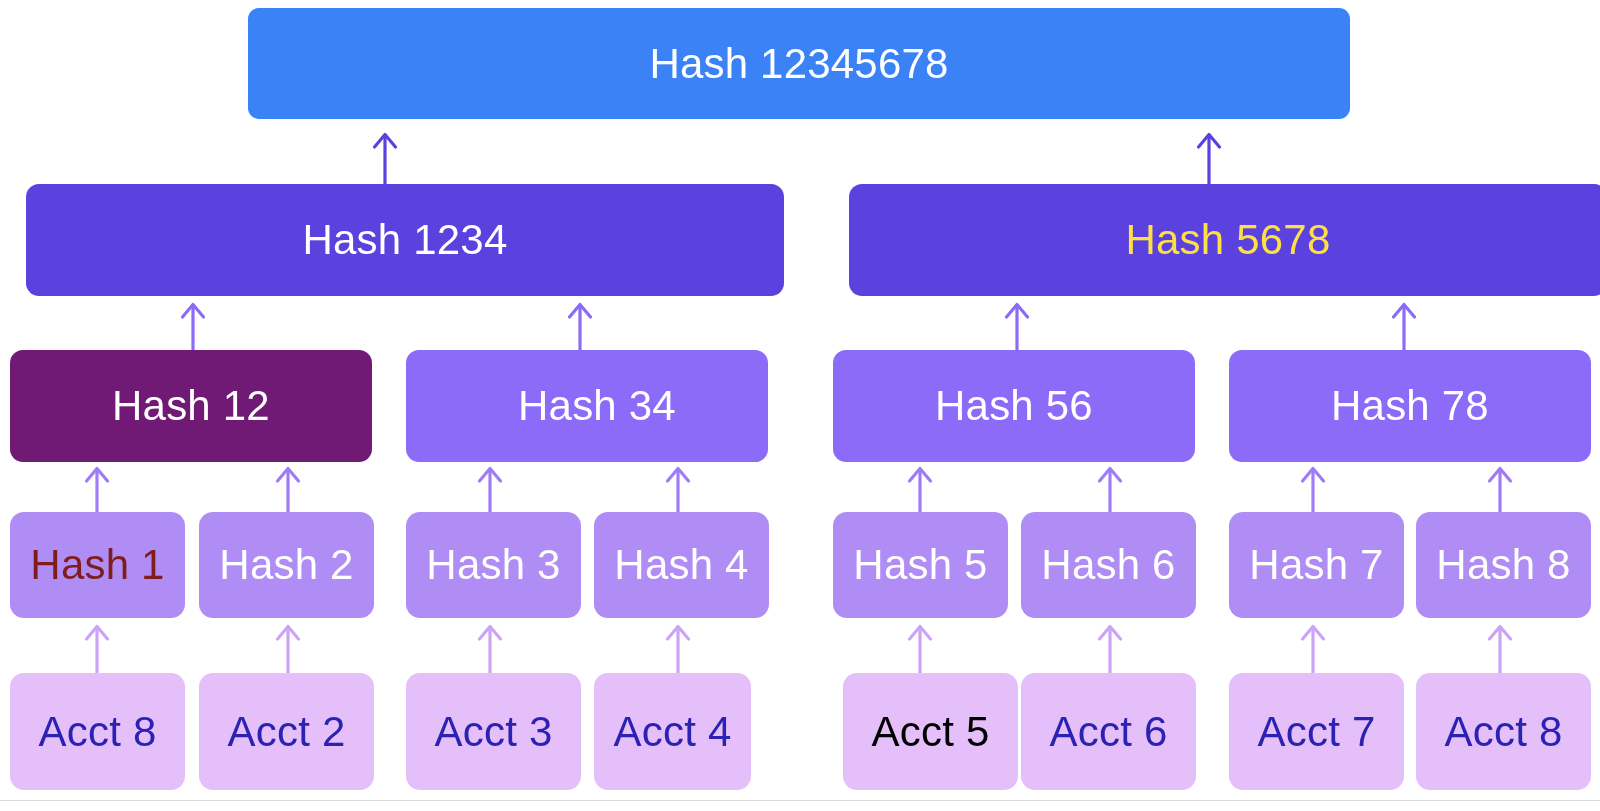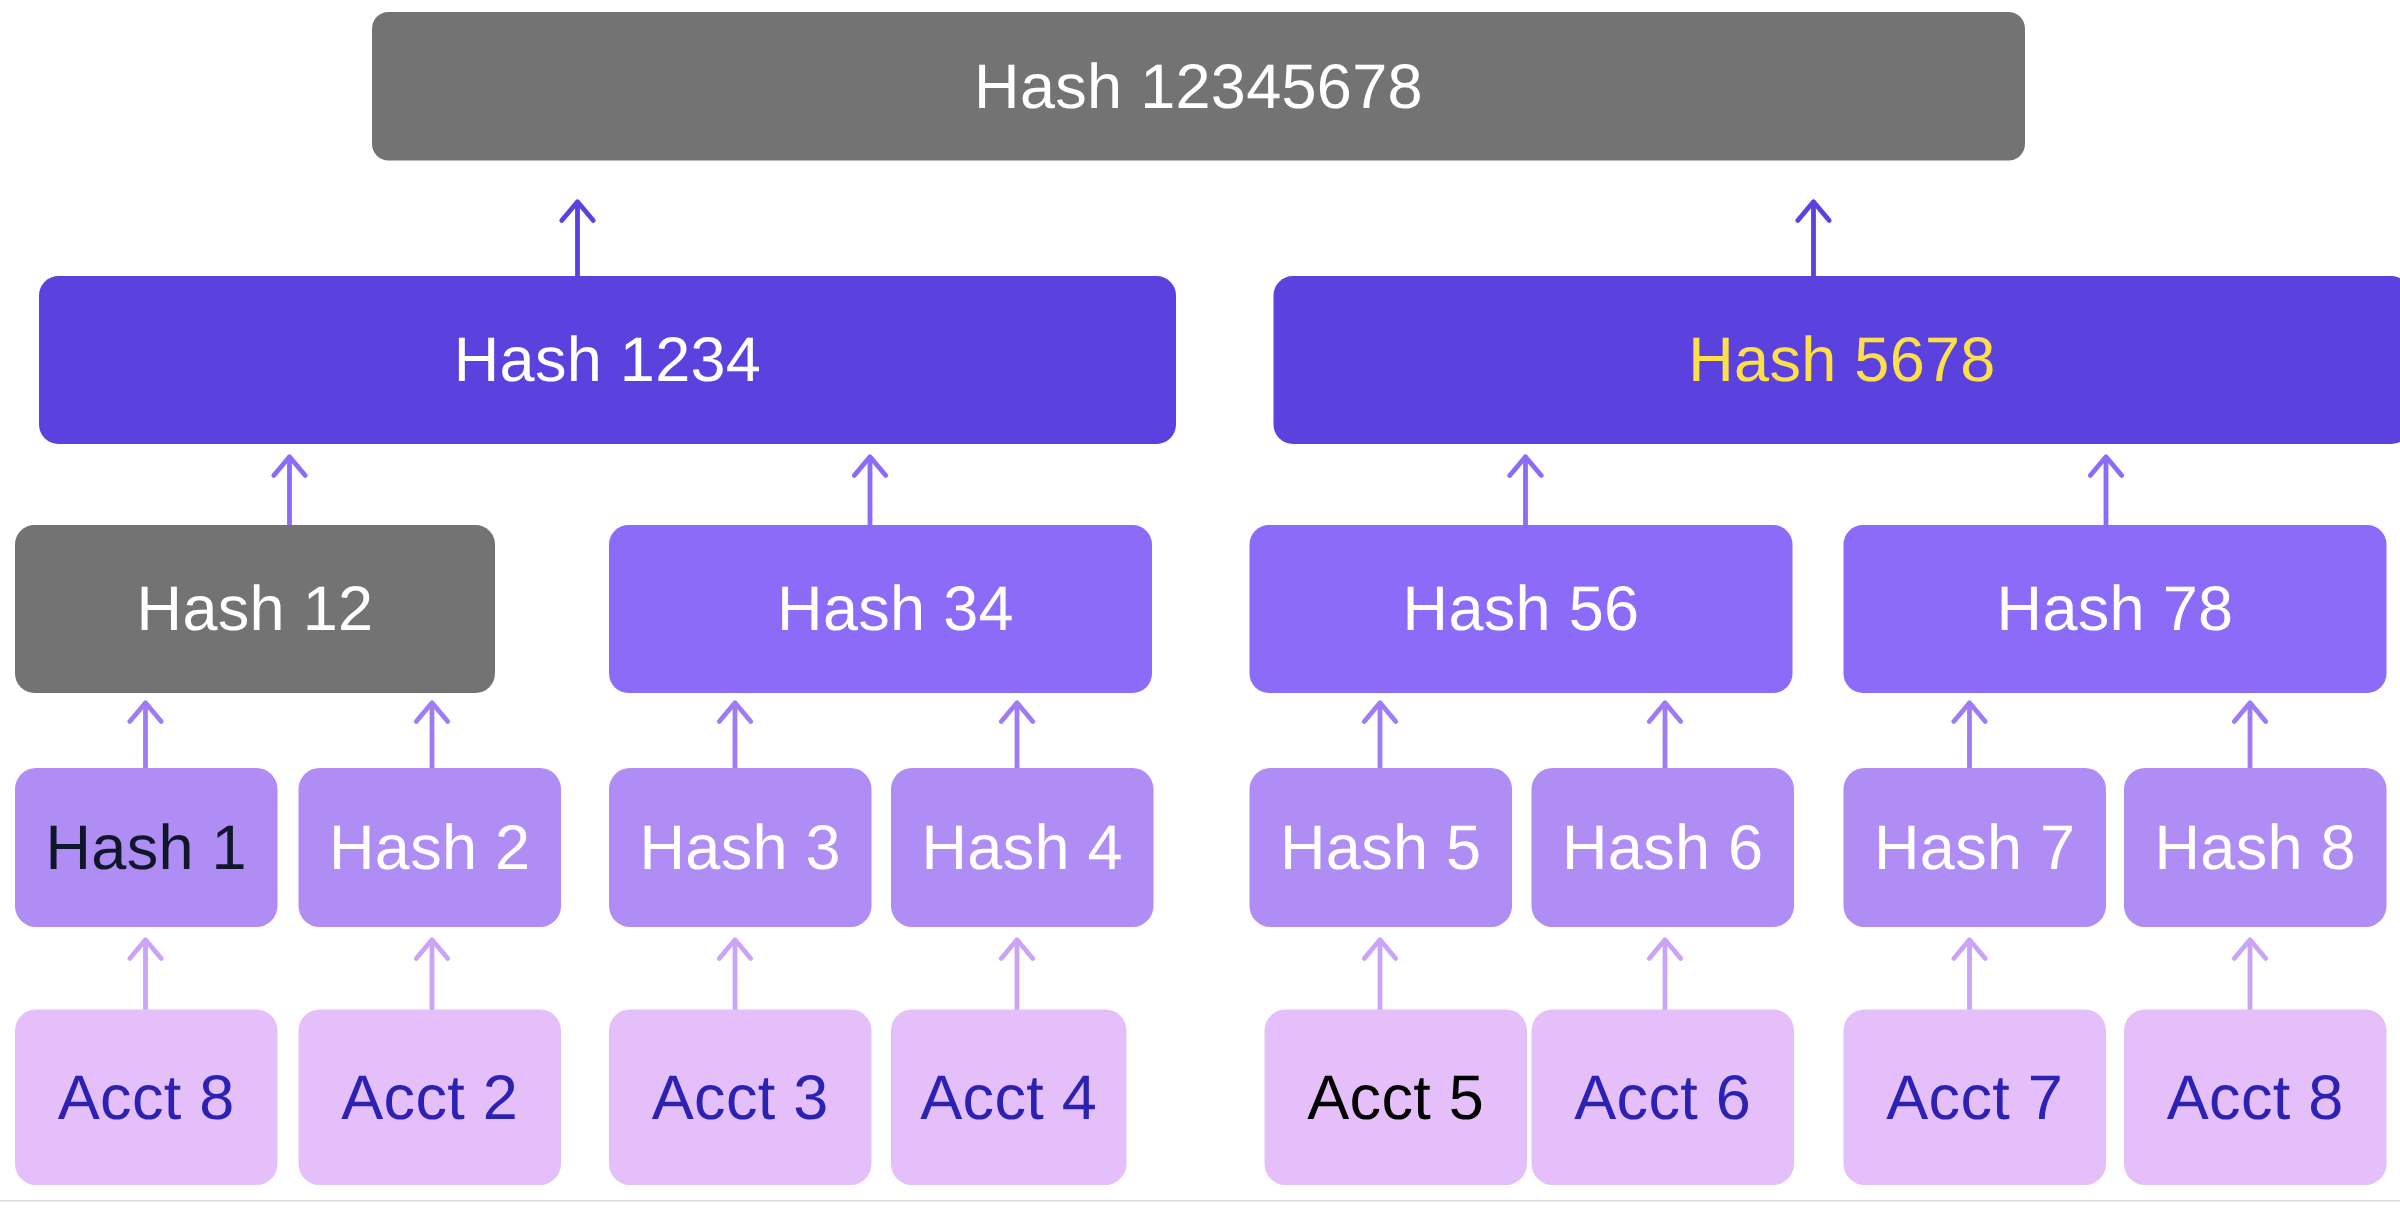--- a/index.html
+++ b/index.html
@@ -183,28 +183,28 @@
         </svg>
       </div>
       <div class="arrow" style="left: 1480px; top: 622px; width: 40px; height: 51px;">
         <svg width="40" height="51" viewBox="0 0 40 51">
           <line x1="20" y1="51" x2="20" y2="5" stroke="#CBA4F7" stroke-width="3.2" stroke-linecap="round"></line>
           <polyline points="9.5,17 20,4.5 30.5,17" fill="none" stroke="#CBA4F7" stroke-width="3.2" stroke-linecap="round" stroke-linejoin="round"></polyline>
         </svg>
       </div>
     </div>
   <div id="node-layer">
-      <div class="node lvl-root" style="left: 248px; top: 8px; width: 1102px; height: 99px; background: #737373; color: rgb(255, 255, 255);">Hash 12345678</div>
+      <div class="node lvl-root" style="left: 248px; top: 8px; width: 1102px; height: 111px; background: #3b82f6; color: rgb(255, 255, 255);">Hash 12345678</div>
       <div class="node lvl-two" style="left: 10px; top: 184px; width: 758px; height: 112px; background: rgb(91, 66, 223); color: rgb(255, 255, 255);">Hash 1234</div>
       <div class="node lvl-two" style="left: 833px; top: 184px; width: 758px; height: 112px; background: rgb(91, 66, 223); color: #fde047;">Hash 5678</div>
-      <div class="node lvl-three" style="left: 10px; top: 350px; width: 320px; height: 112px; background: #737373; color: rgb(255, 255, 255);">Hash 12</div>
+      <div class="node lvl-three" style="left: 10px; top: 350px; width: 362px; height: 112px; background: #701a75; color: rgb(255, 255, 255);">Hash 12</div>
       <div class="node lvl-three" style="left: 406px; top: 350px; width: 362px; height: 112px; background: rgb(139, 107, 248); color: rgb(255, 255, 255); padding-left: 20px;">Hash 34</div>
       <div class="node lvl-three" style="left: 833px; top: 350px; width: 362px; height: 112px; background: rgb(139, 107, 248); color: rgb(255, 255, 255);">Hash 56</div>
       <div class="node lvl-three" style="left: 1229px; top: 350px; width: 362px; height: 112px; background: rgb(139, 107, 248); color: rgb(255, 255, 255);">Hash 78</div>
-      <div class="node lvl-leaf" style="left: 10px; top: 512px; width: 175px; height: 106px; background: rgb(176, 140, 245); color: #0f172a; text-align: center;">Hash 1</div>
+      <div class="node lvl-leaf" style="left: 10px; top: 512px; width: 175px; height: 106px; background: rgb(176, 140, 245); color: #7f1d1d; text-align: center;">Hash 1</div>
       <div class="node lvl-leaf" style="left: 199px; top: 512px; width: 175px; height: 106px; background: rgb(176, 140, 245); color: rgb(255, 255, 255);">Hash 2</div>
       <div class="node lvl-leaf" style="left: 406px; top: 512px; width: 175px; height: 106px; background: rgb(176, 140, 245); color: rgb(255, 255, 255);">Hash 3</div>
       <div class="node lvl-leaf" style="left: 594px; top: 512px; width: 175px; height: 106px; background: rgb(176, 140, 245); color: rgb(255, 255, 255);">Hash 4</div>
       <div class="node lvl-leaf" style="left: 833px; top: 512px; width: 175px; height: 106px; background: rgb(176, 140, 245); color: rgb(255, 255, 255);">Hash 5</div>
       <div class="node lvl-leaf" style="left: 1021px; top: 512px; width: 175px; height: 106px; background: rgb(176, 140, 245); color: rgb(255, 255, 255);">Hash 6</div>
       <div class="node lvl-leaf" style="left: 1229px; top: 512px; width: 175px; height: 106px; background: rgb(176, 140, 245); color: rgb(255, 255, 255);">Hash 7</div>
       <div class="node lvl-leaf" style="left: 1416px; top: 512px; width: 175px; height: 106px; background: rgb(176, 140, 245); color: rgb(255, 255, 255);">Hash 8</div>
       <div class="node lvl-acct" style="left: 10px; top: 673px; width: 175px; height: 117px; background: rgb(229, 191, 249); color: rgb(43, 33, 178);">Acct 8</div>
       <div class="node lvl-acct" style="left: 199px; top: 673px; width: 175px; height: 117px; background: rgb(229, 191, 249); color: rgb(43, 33, 178);">Acct 2</div>
       <div class="node lvl-acct" style="left: 406px; top: 673px; width: 175px; height: 117px; background: rgb(229, 191, 249); color: rgb(43, 33, 178);">Acct 3</div>

